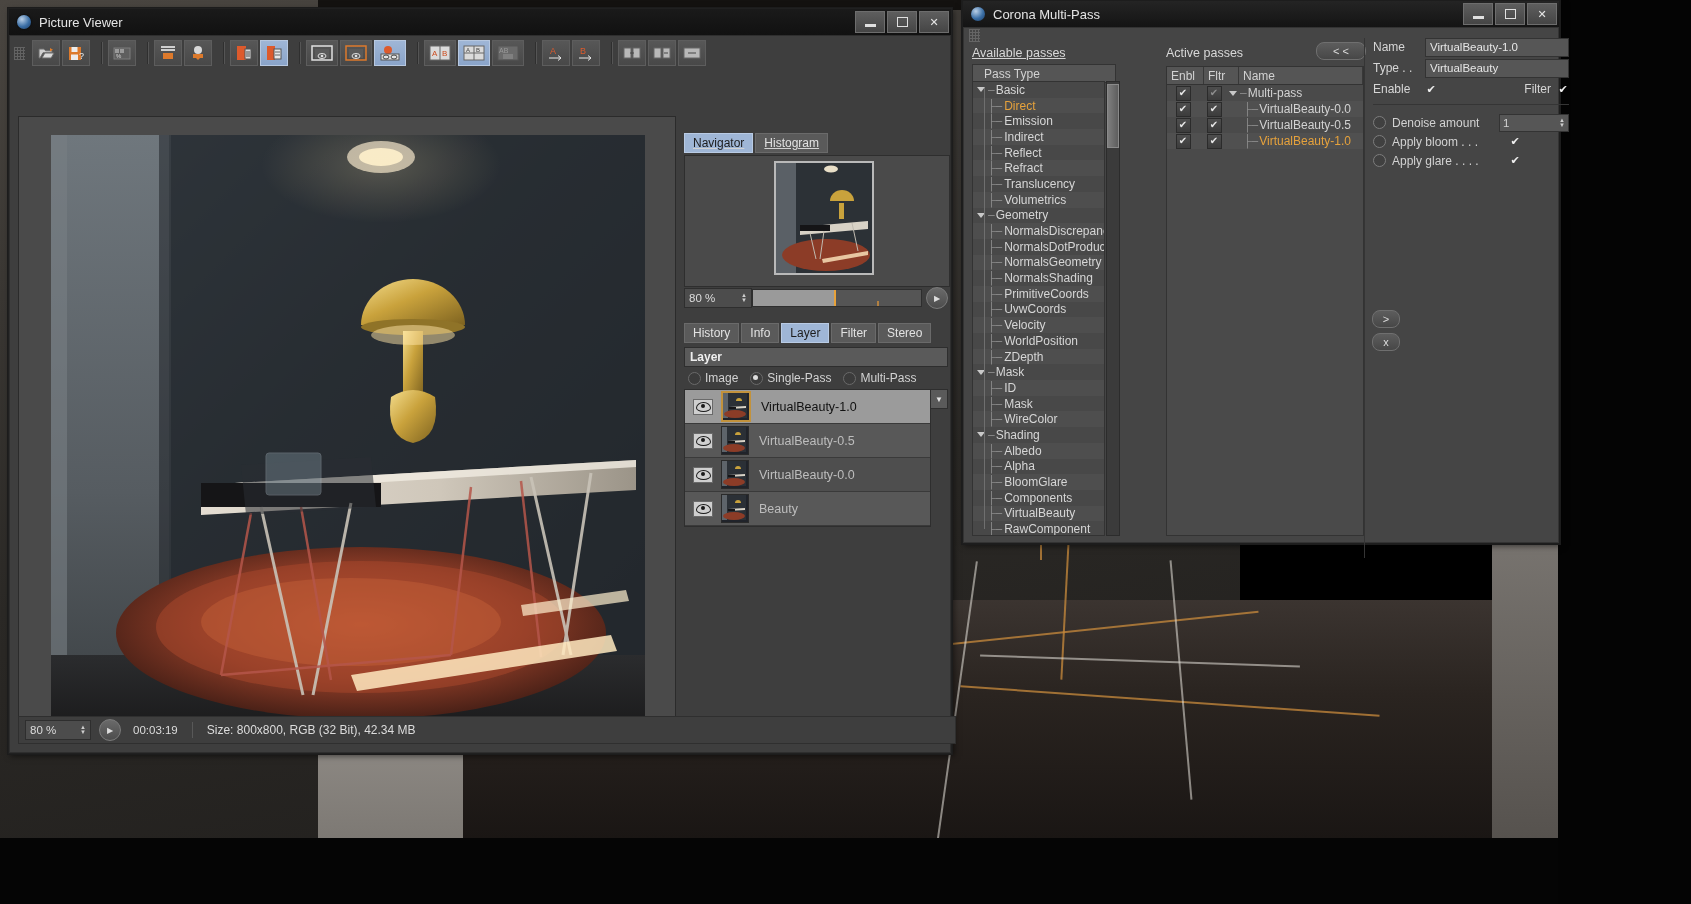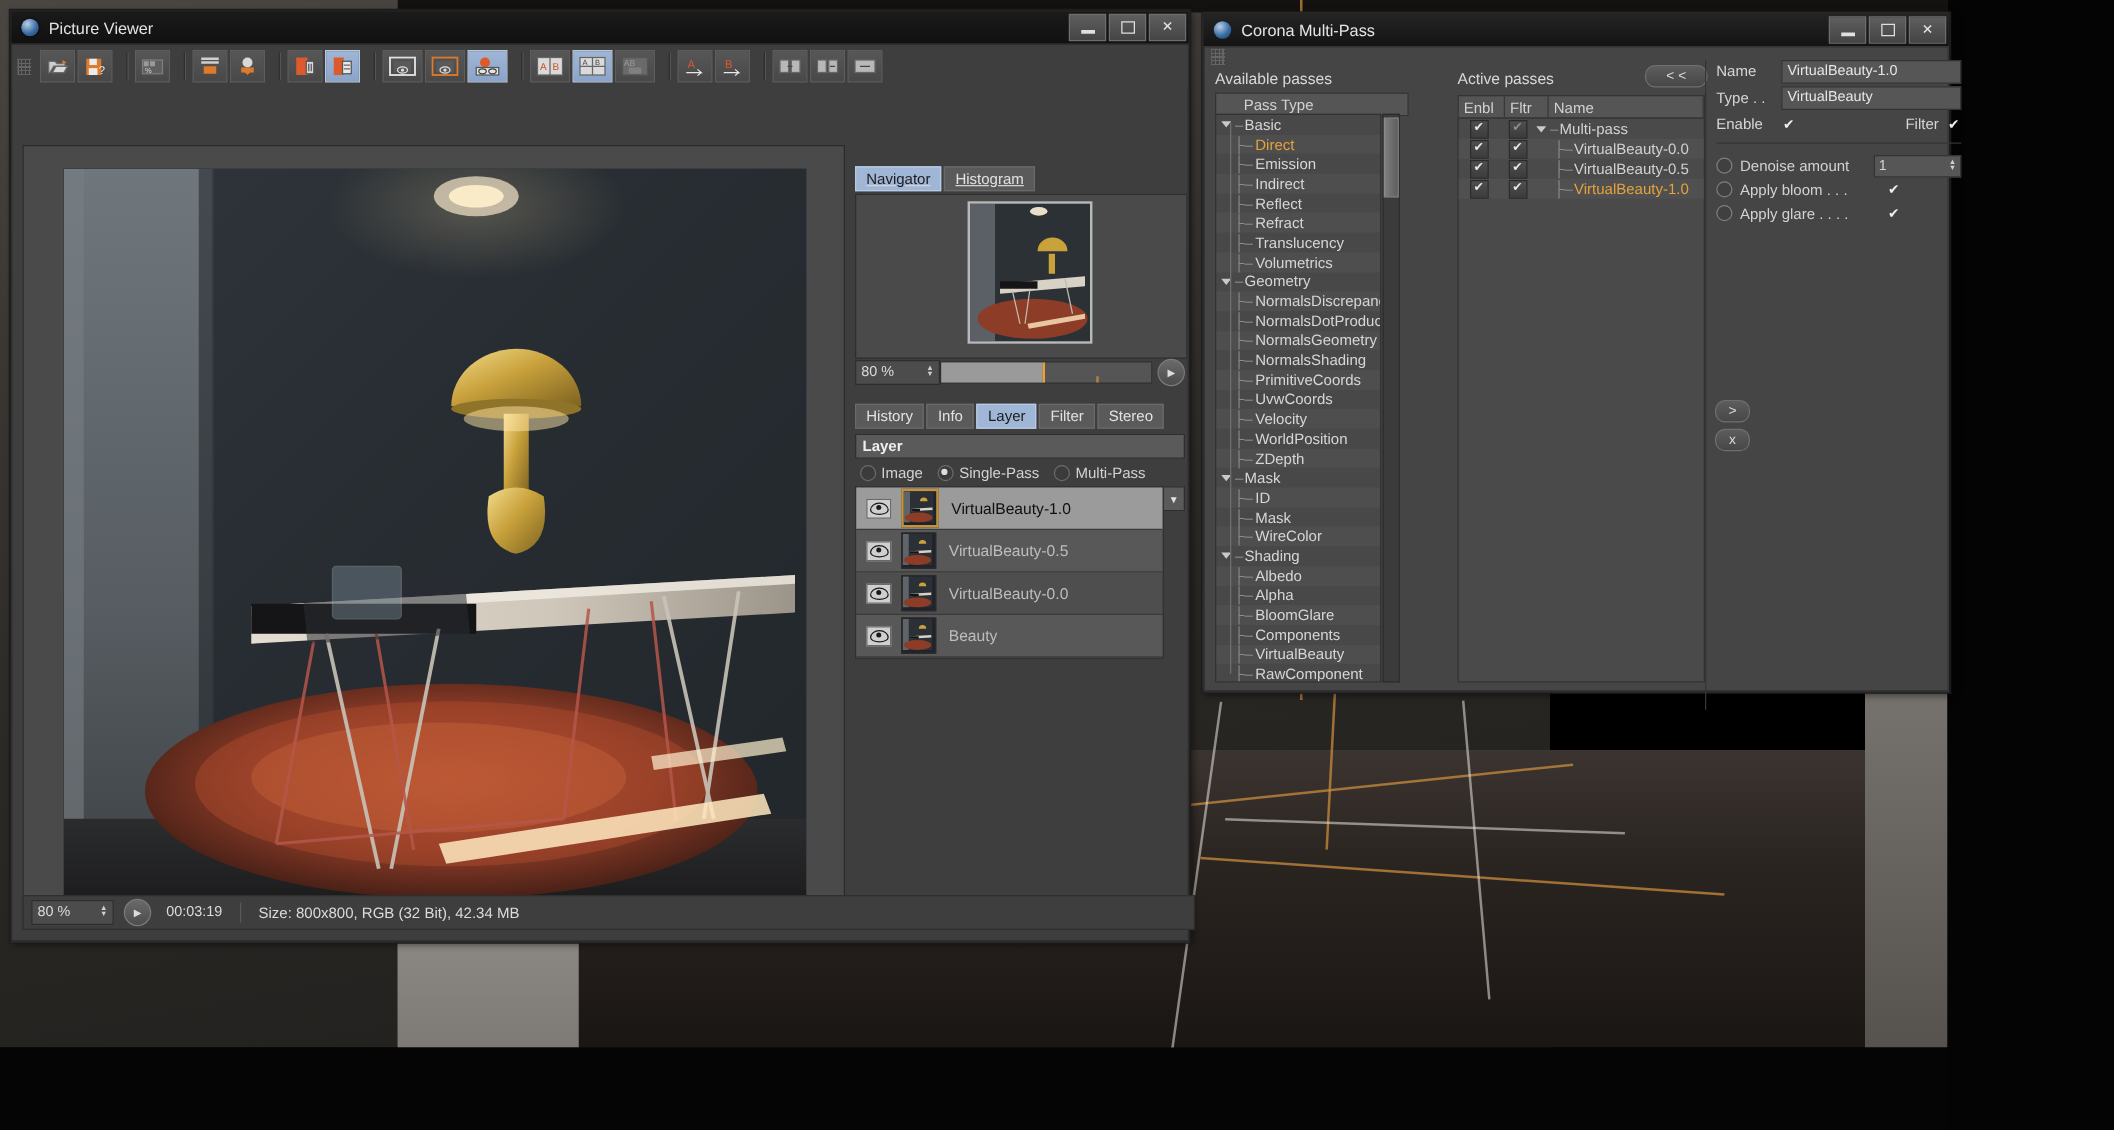--- a/index.html
+++ b/index.html
@@ -105,30 +105,30 @@
   .eyeglyph{width:13px;height:8px;border-radius:50%/60% 60% 40% 40%;border:1.2px solid #1a1a1a;position:relative;}
   .eyeglyph::after{content:"";position:absolute;left:4.3px;top:1.6px;width:4px;height:4px;border-radius:50%;background:#1a1a1a;}
   .lthumb{width:26px;height:27px;margin-left:8px;border:1px solid #2a2a2a;overflow:hidden;background:#20232a;}
   .lthumb.selb{border:2px solid #c2923c;}
   .lname{margin-left:10px;font-size:12.5px;}
   .lname.dim{color:#bdbdbd;}
   .lname.on{color:#111;}
   .treeline{position:absolute;left:2px;top:0;bottom:0;width:1px;background:#6a6a6a;}
 
   
-  #corona-win{left:962px;top:10px;width:596px;height:542px;background:#454545;border:1px solid #1d1d1d;}
+  #corona-win{left:962px;top:0;width:596px;height:542px;background:#454545;border:1px solid #1d1d1d;}
   #cw-title{background:linear-gradient(180deg,#242424,#141414);padding-left:8px;}
   #cw-title .orb{width:14px;height:14px;border-radius:50%;
      background:radial-gradient(circle at 35% 30%,#b9cfe6,#3a6ea5 55%,#1d3c63);margin-right:8px;}
   #cw-body{position:absolute;left:0;top:26px;right:0;bottom:0;background:#454545;border:1px solid #333;}
   #cw-grip{height:14px;padding-left:5px;display:flex;align-items:center;}
   .sec-label{font-size:12.5px;color:#d8d8d8;}
-  .listhdr{background:#555;border:1px solid #333;height:17px;display:flex;align-items:center;padding-left:22px;font-size:12px;text-align:center;}
-
-  #avail-panel{position:absolute;left:8px;top:18px;width:146px;height:490px;}
+  .listhdr{background:#555;border:1px solid #333;height:17px;display:flex;align-items:center;padding-left:11px;font-size:12px;text-align:center;}
+
+  #avail-panel{position:absolute;left:8px;top:18px;width:146px;height:490px;text-decoration:underline;}
   #avail-list{position:absolute;left:0;top:20px;width:131px;height:468px;background:#484848;
       border:1px solid #333;overflow:hidden;position:absolute;}
   .tree-row{height:15.7px;display:flex;align-items:center;font-size:12px;color:#d6d6d6;white-space:nowrap;}
   .tree-row.grp{padding-left:4px;}
   .tree-row.child{padding-left:14px;}
   .tree-row.hl{color:#e6a23c;}
   .tri{width:0;height:0;border-left:4px solid transparent;border-right:4px solid transparent;
       border-top:5px solid #c9c9c9;margin-right:3px;}
   .dash{color:#8c8c8c;margin-right:1px;}
   .vscroll{position:absolute;width:12px;background:#3b3b3b;border:1px solid #2c2c2c;}

